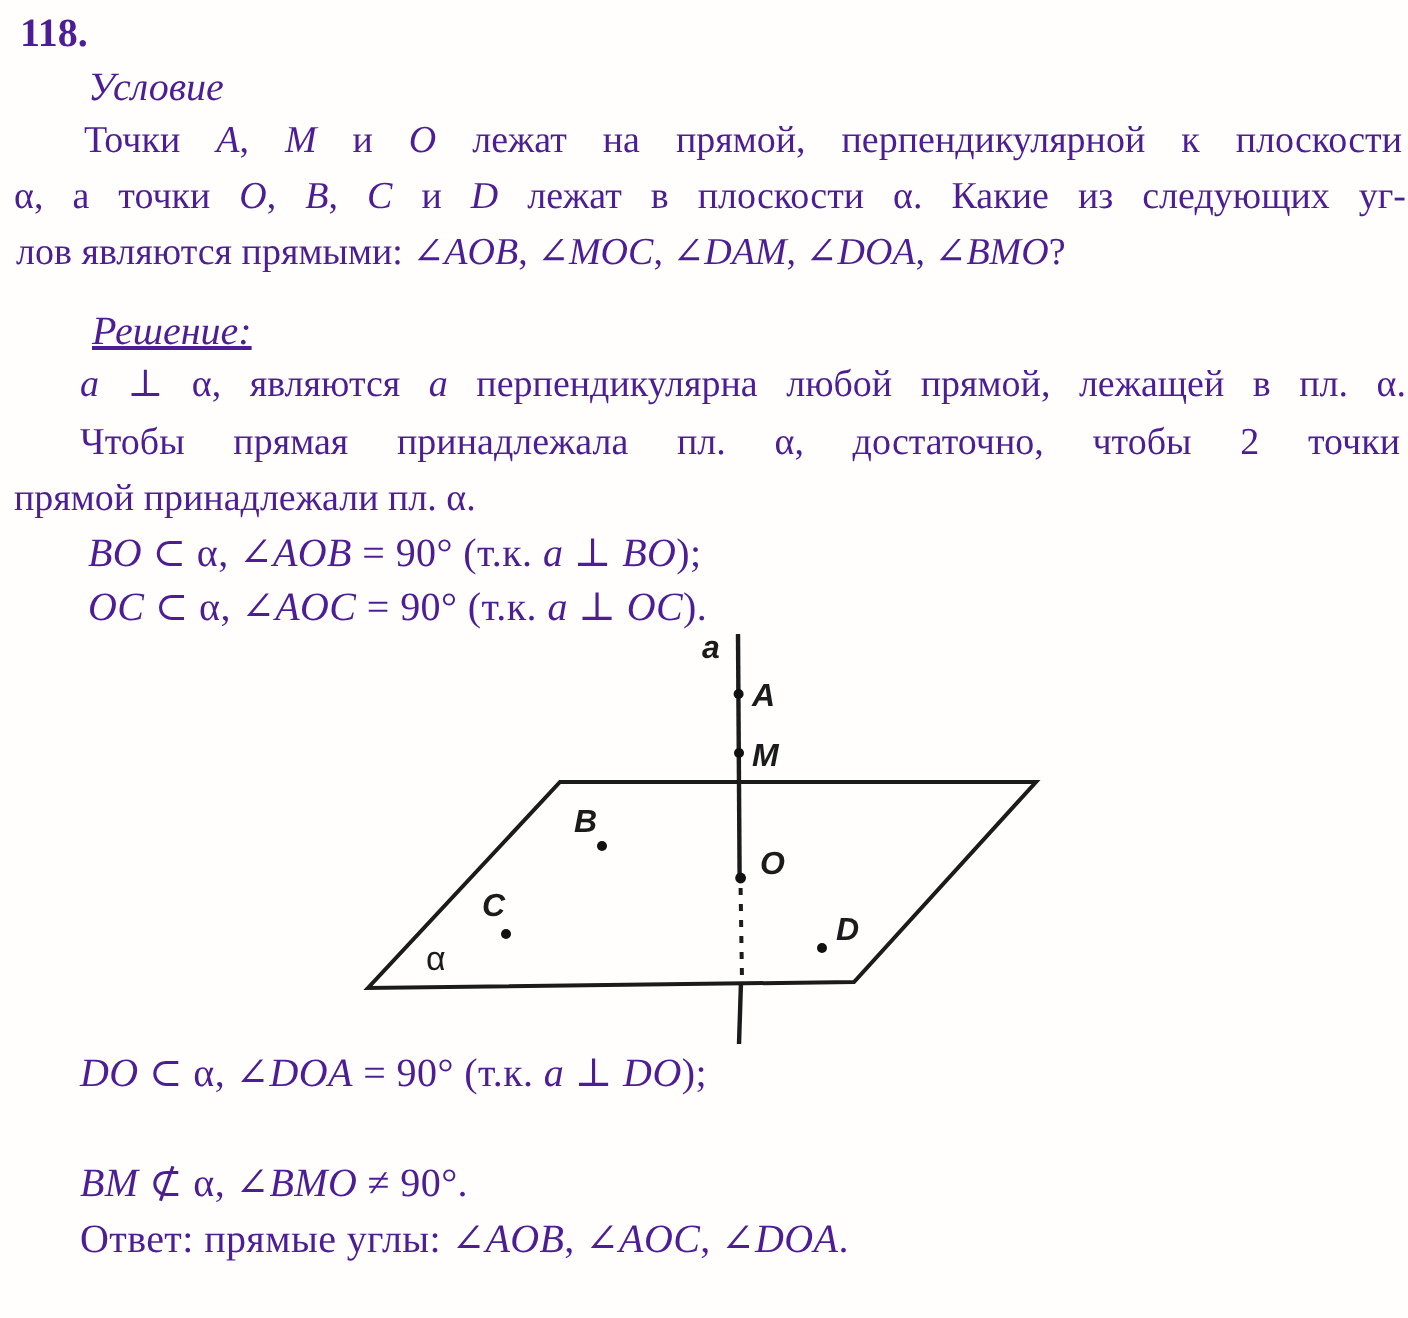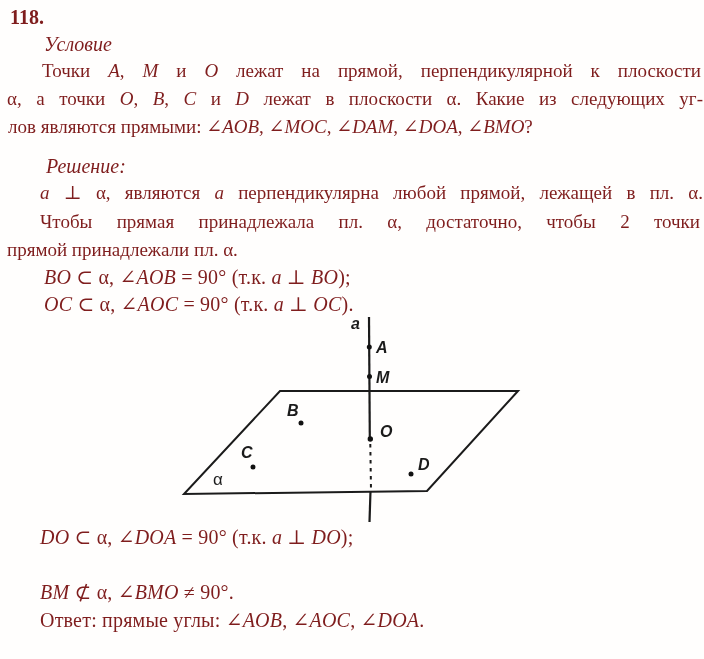--- a/index.html
+++ b/index.html
@@ -10,21 +10,21 @@
     background: #fffefd;
     font-family: "Liberation Serif", "DejaVu Serif", "DejaVu Sans", serif;
     color: #1b1b1b;
     overflow: hidden;
   }
   .line {
     position: absolute;
     font-size: 19px;
     line-height: 1.2;
     white-space: nowrap;
-    color: #7f1d1d;
+    color: #4c1d95;
   }
   .jl {
     white-space: normal;
     text-align: justify;
     text-align-last: justify;
   }
   .math { font-size: 20px; letter-spacing: 0.2px; }
   .it { font-style: italic; text-align: right; }
   .heading-num { font-weight: bold; font-size: 20px; }
   .sec-heading { font-style: italic; font-size: 20px; }
@@ -44,21 +44,21 @@
 <div class="page">
 
   <div class="line heading-num" style="left:10px; top:5px;">118.</div>
 
   <div class="line sec-heading" style="left:44px; top:32px;">Условие</div>
 
   <div class="line jl" style="left:42px; top:60px; width:659px;"><span>Точки </span><span class="it">A</span><span>, </span><span class="it">M</span><span> и </span><span class="it">O</span><span> лежат на прямой, перпендикулярной к плоскости</span></div>
   <div class="line jl" style="left:7px; top:88px; width:696px;"><span>α, а точки </span><span class="it">O</span><span>, </span><span class="it">B</span><span>, </span><span class="it">C</span><span> и </span><span class="it">D</span><span> лежат в плоскости α. Какие из следующих уг-</span></div>
   <div class="line" style="left:8px; top:116px;"><span>лов являются прямыми: ∠</span><span class="it">AOB</span><span>, ∠</span><span class="it">MOC</span><span>, ∠</span><span class="it">DAM</span><span>, ∠</span><span class="it">DOA</span><span>, ∠</span><span class="it">BMO</span><span>?</span></div>
 
-  <div class="line sec-heading" style="left:46px; top:154px;">Решение:</div>
+  <div class="line sec-heading" style="left:46px; top:154px;text-decoration:underline;">Решение:</div>
 
   <div class="line jl" style="left:40px; top:182px; width:663px;"><span class="it">a</span><span> ⊥ α, являются </span><span class="it">a</span><span> перпендикулярна любой прямой, лежащей в пл. α.</span></div>
   <div class="line jl" style="left:40px; top:211px; width:660px;"><span>Чтобы прямая принадлежала пл. α, достаточно, чтобы 2 точки</span></div>
   <div class="line" style="left:7px; top:239px;"><span>прямой принадлежали пл. α.</span></div>
   <div class="line math" style="left:44px; top:265px;"><span class="it">BO</span><span> ⊂ α, ∠</span><span class="it">AOB</span><span> = 90° (т.к. </span><span class="it">a</span><span> ⊥ </span><span class="it">BO</span><span>);</span></div>
   <div class="line math" style="left:44px; top:292px;"><span class="it">OC</span><span> ⊂ α, ∠</span><span class="it">AOC</span><span> = 90° (т.к. </span><span class="it">a</span><span> ⊥ </span><span class="it">OC</span><span>).</span></div>
 
   <svg class="fig" width="400" height="218" viewBox="0 0 400 218">
 
     <path d="M130,79 L368,79 L277,179 L34,182 Z" fill="none" stroke="#1b1b1b" stroke-width="2"></path>

